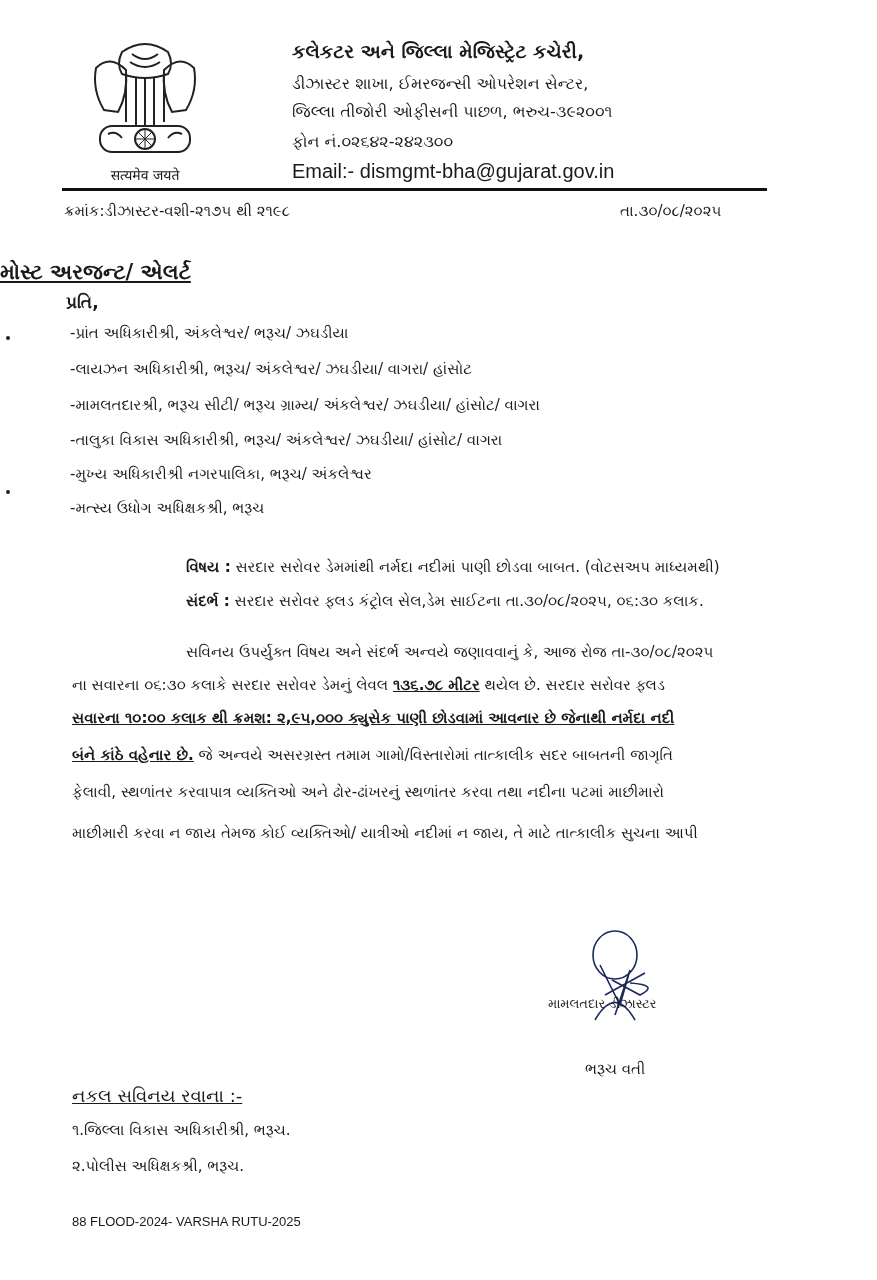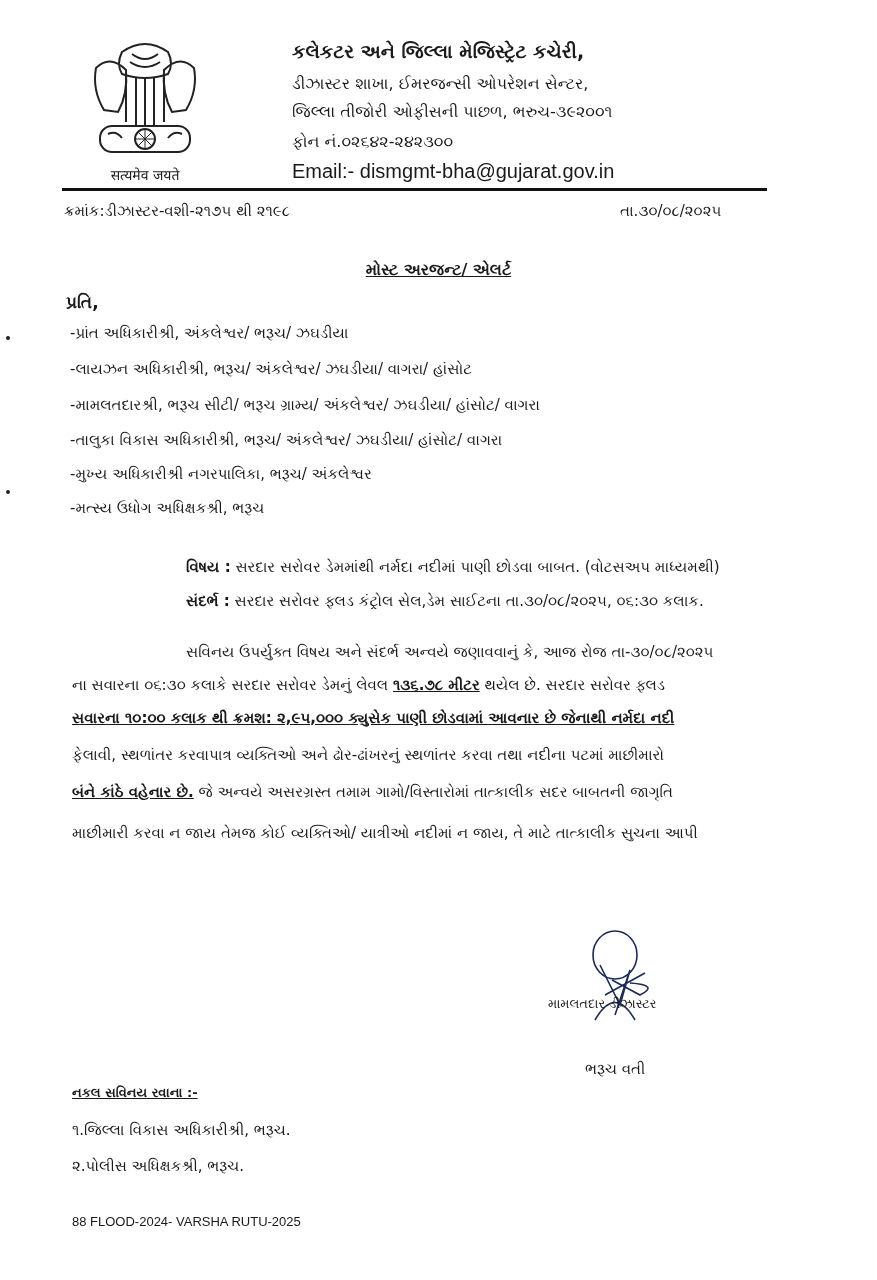--- a/index.html
+++ b/index.html
@@ -11,35 +11,35 @@
                     font-family: "DejaVu Serif", serif; font-size: 14px; }
     .hdr { left: 292px; font-size: 16px; white-space: nowrap; }
     .hdr1 { top: 40px; font-size: 19px; font-weight: bold; }
     .hdr2 { top: 74px; }
     .hdr3 { top: 102px; }
     .hdr4 { top: 132px; }
     .hdr5 { top: 160px; font-family: "Liberation Sans", sans-serif; font-size: 20px; }
     .rule { left: 62px; top: 188px; width: 705px; height: 3px; background: #111; }
     .ref { left: 64px; top: 202px; font-size: 15px; }
     .date { left: 620px; top: 202px; font-size: 15px; }
-    .title { left: 0; right: 0; top: 260px; text-align: center; font-size: 16px; font-weight: bold; }
+    .title { left: 0; right: 0; top: 260px; text-align: left; font-size: 21px; font-weight: bold; }
     .title span { text-decoration: underline; }
     .prati { left: 66px; top: 292px; font-size: 17px; font-weight: bold; }
     .addr { left: 70px; font-size: 15px; white-space: nowrap; }
     .dot { width: 4px; height: 4px; border-radius: 50%; background: #222; }
     .subj { left: 186px; font-size: 15px; white-space: nowrap; }
     .subj b { font-weight: bold; }
     .para { left: 72px; width: 742px; font-size: 15px; line-height: 33px; }
     .para .l { display: block; white-space: nowrap; height: 33px; }
     .para .l1 { padding-left: 114px; }
     .u { text-decoration: underline; font-weight: bold; margin-top: 8px; }
     .sig { left: 560px; top: 925px; width: 170px; height: 110px; }
     .sig-title { left: 548px; top: 996px; font-size: 13px; white-space: nowrap; }
     .sig-sub { left: 585px; top: 1060px; font-size: 15px; }
-    .copy-h { left: 72px; top: 1085px; font-size: 13px; font-weight: bold; text-decoration: underline; text-align: center; }
+    .copy-h { left: 72px; top: 1085px; font-size: 18px; font-weight: normal; text-decoration: underline; text-align: center; }
     .copy { left: 72px; font-size: 15px; }
     .footer { left: 72px; top: 1214px; font-family: "Liberation Sans", sans-serif; font-size: 13px; }
   </style>
 </head>
 <body>
 
 <div class="abs emblem">
   <svg width="126" height="130" viewBox="0 0 126 130">
     <g fill="none" stroke="#222" stroke-width="2">
       <path d="M40 18 Q63 2 86 18 Q92 30 86 40 Q63 48 40 40 Q34 30 40 18 Z"></path>
@@ -87,22 +87,22 @@
   <b>વિષય :</b><span> સરદાર સરોવર ડેમમાંથી નર્મદા નદીમાં પાણી છોડવા બાબત. (વોટસઅપ માધ્યમથી)</span>
 </div>
 <div class="abs subj" style="top:592px">
   <b>સંદર્ભ :</b><span> સરદાર સરોવર ફ્લડ કંટ્રોલ સેલ,ડેમ સાઈટના તા.૩૦/૦૮/૨૦૨૫, ૦૬:૩૦ કલાક.</span>
 </div>
 
 <div class="abs para" style="top:636px">
   <span class="l l1">સવિનય  ઉપર્યુક્ત વિષય અને સંદર્ભ અન્વયે જણાવવાનું કે, આજ રોજ તા-૩૦/૦૮/૨૦૨૫</span>
   <span class="l"><span>ના સવારના ૦૬:૩૦ કલાકે સરદાર સરોવર ડેમનું લેવલ </span><span class="u">૧૩૬.૭૮ મીટર</span><span> થયેલ છે. સરદાર સરોવર ફ્લડ</span></span>
   <span class="l"><span class="u">સવારના ૧૦:૦૦ કલાક થી ક્રમશ: ૨,૯૫,૦૦૦ ક્યુસેક પાણી છોડવામાં આવનાર છે જેનાથી નર્મદા નદી</span></span>
+  <span class="l" style="margin-top:4px"><span class="u">બંને કાંઠે વહેનાર છે.</span><span> જે અન્વયે અસરગ્રસ્ત તમામ ગામો/વિસ્તારોમાં તાત્કાલીક સદર બાબતની જાગૃતિ</span></span>
   <span class="l" style="margin-top:4px">ફેલાવી, સ્થળાંતર કરવાપાત્ર વ્યક્તિઓ અને ઢોર-ઢાંખરનું સ્થળાંતર કરવા તથા નદીના પટમાં માછીમારો</span>
-  <span class="l" style="margin-top:4px"><span class="u">બંને કાંઠે વહેનાર છે.</span><span> જે અન્વયે અસરગ્રસ્ત તમામ ગામો/વિસ્તારોમાં તાત્કાલીક સદર બાબતની જાગૃતિ</span></span>
   <span class="l" style="margin-top:8px">માછીમારી કરવા ન જાય તેમજ કોઈ વ્યક્તિઓ/ યાત્રીઓ નદીમાં ન જાય, તે માટે તાત્કાલીક સુચના આપી</span>
 </div>
 
 <div class="abs sig">
   <svg width="170" height="110" viewBox="0 0 170 110">
     <g fill="none" stroke="#1a2a5a" stroke-width="1.6">
       <ellipse cx="55" cy="30" rx="22" ry="24"></ellipse>
       <path d="M40 40 L60 80 L70 45 L55 90 M52 55 L80 70 Q100 60 70 58 M45 70 L85 48 M35 95 Q55 60 75 95"></path>
     </g>
   </svg>

